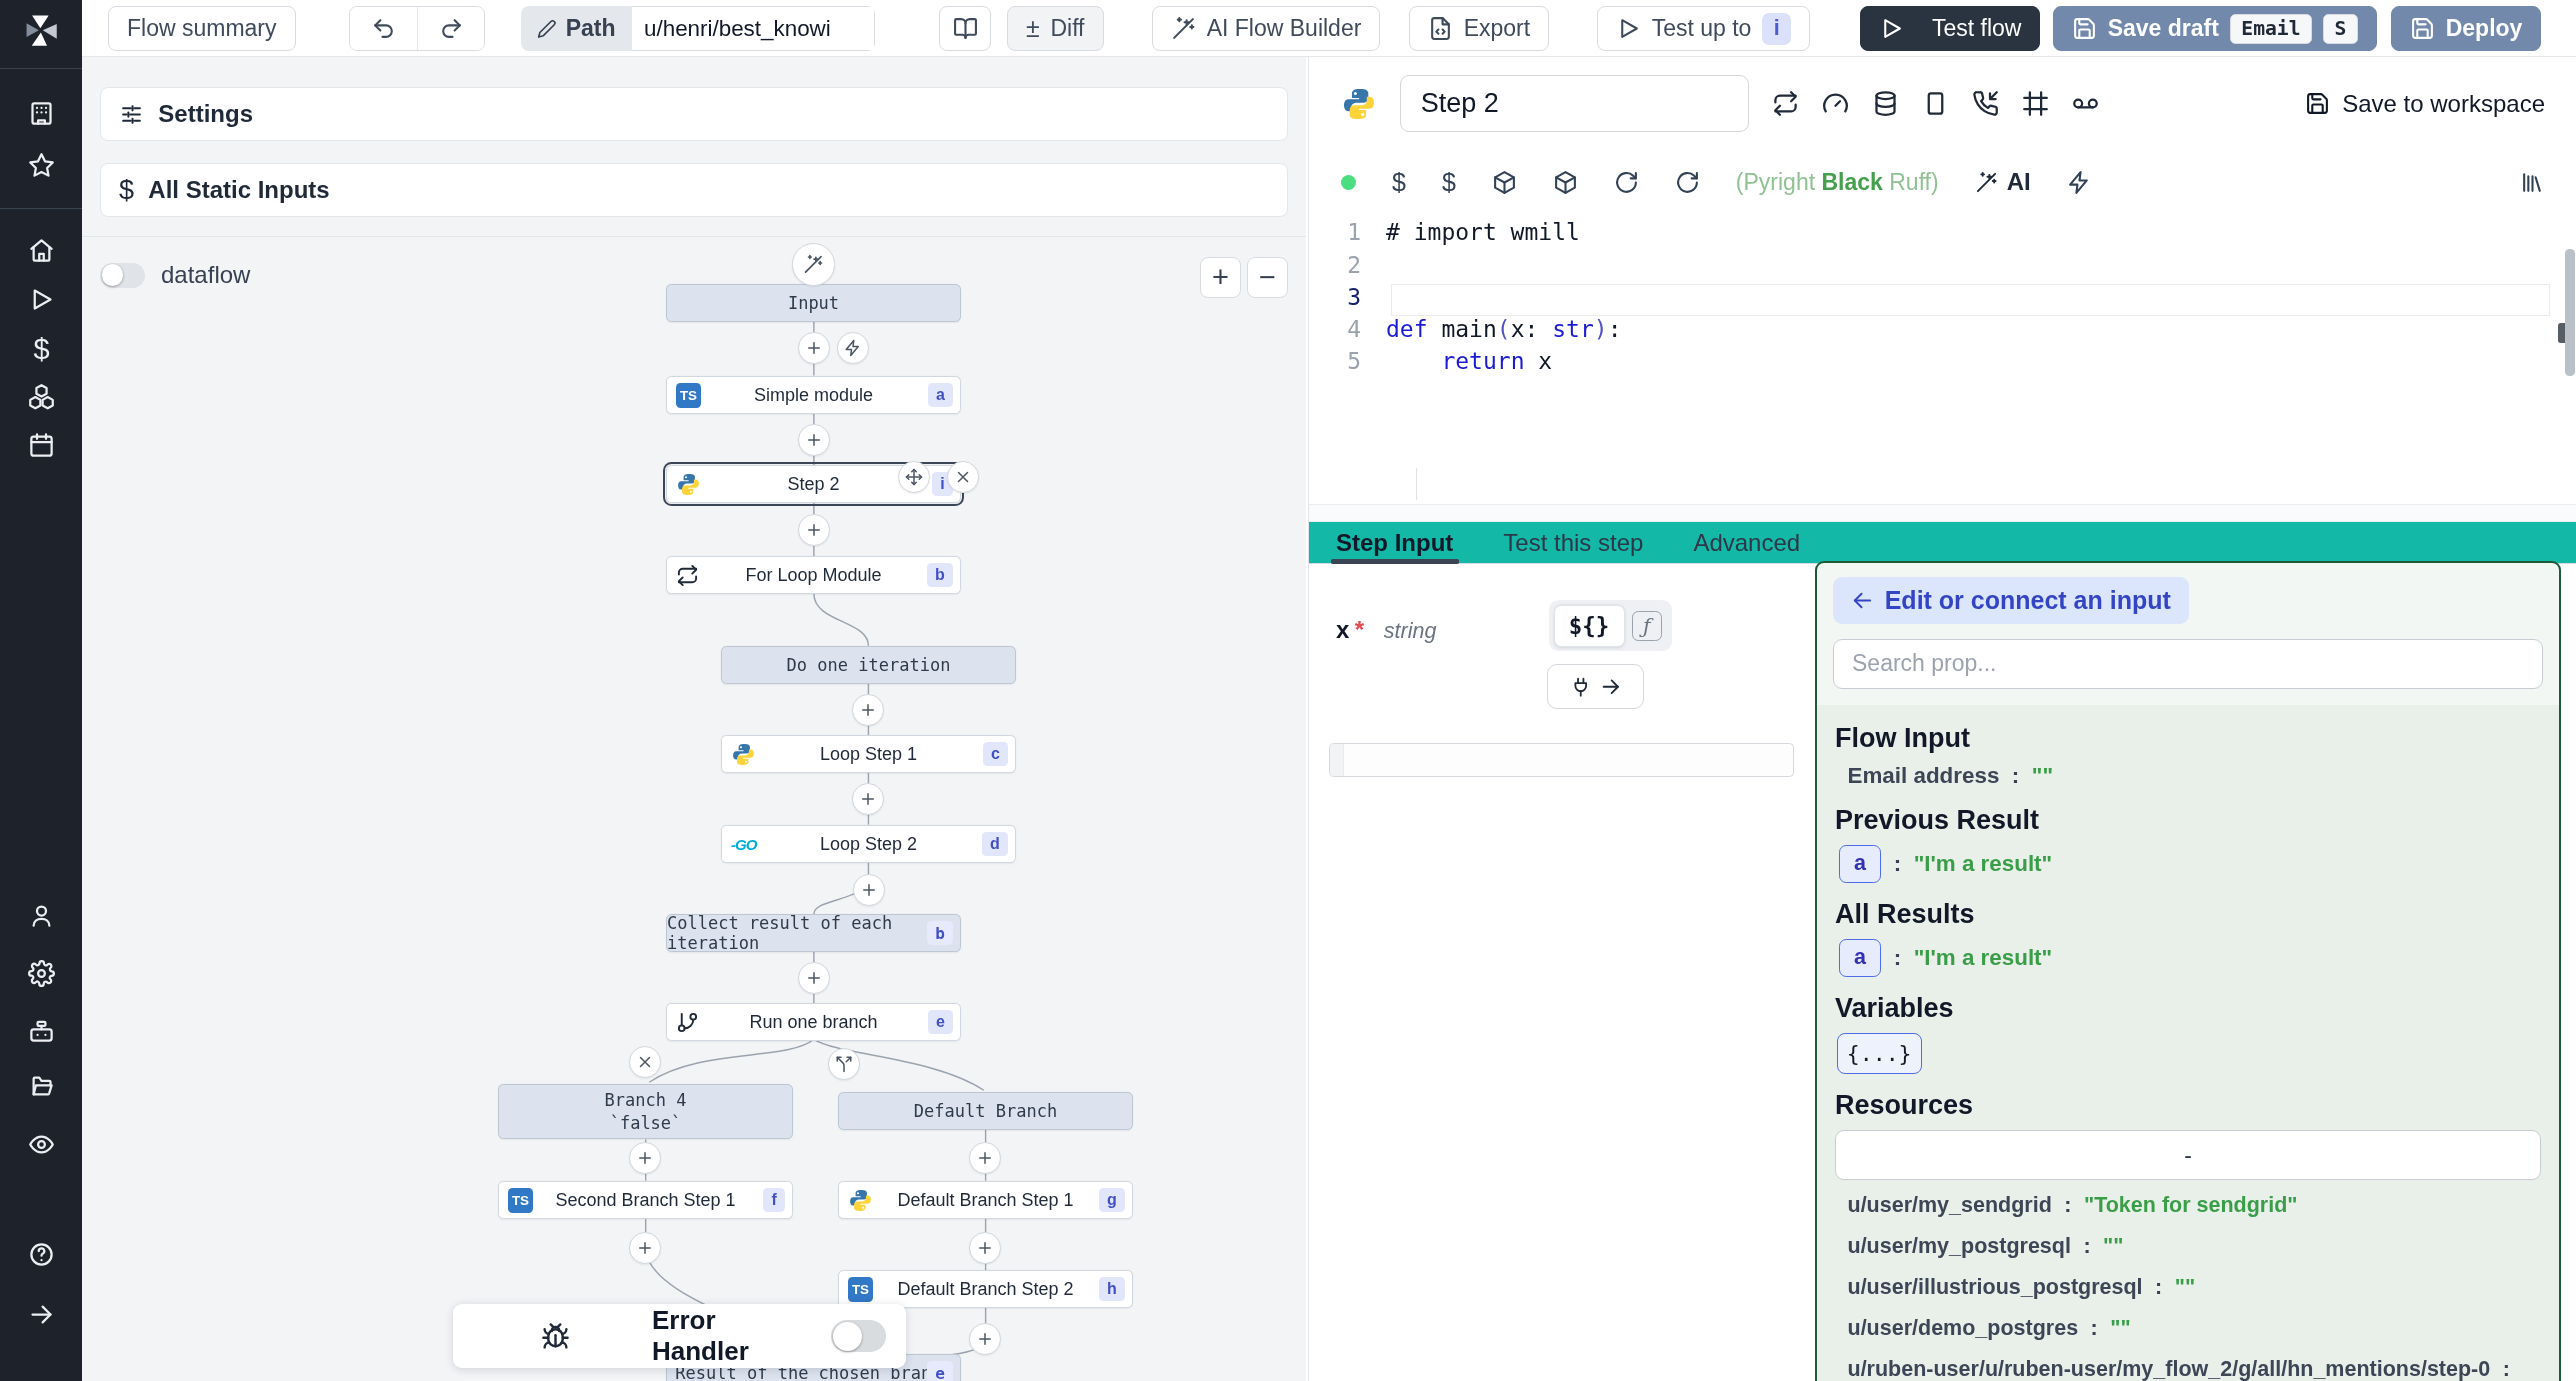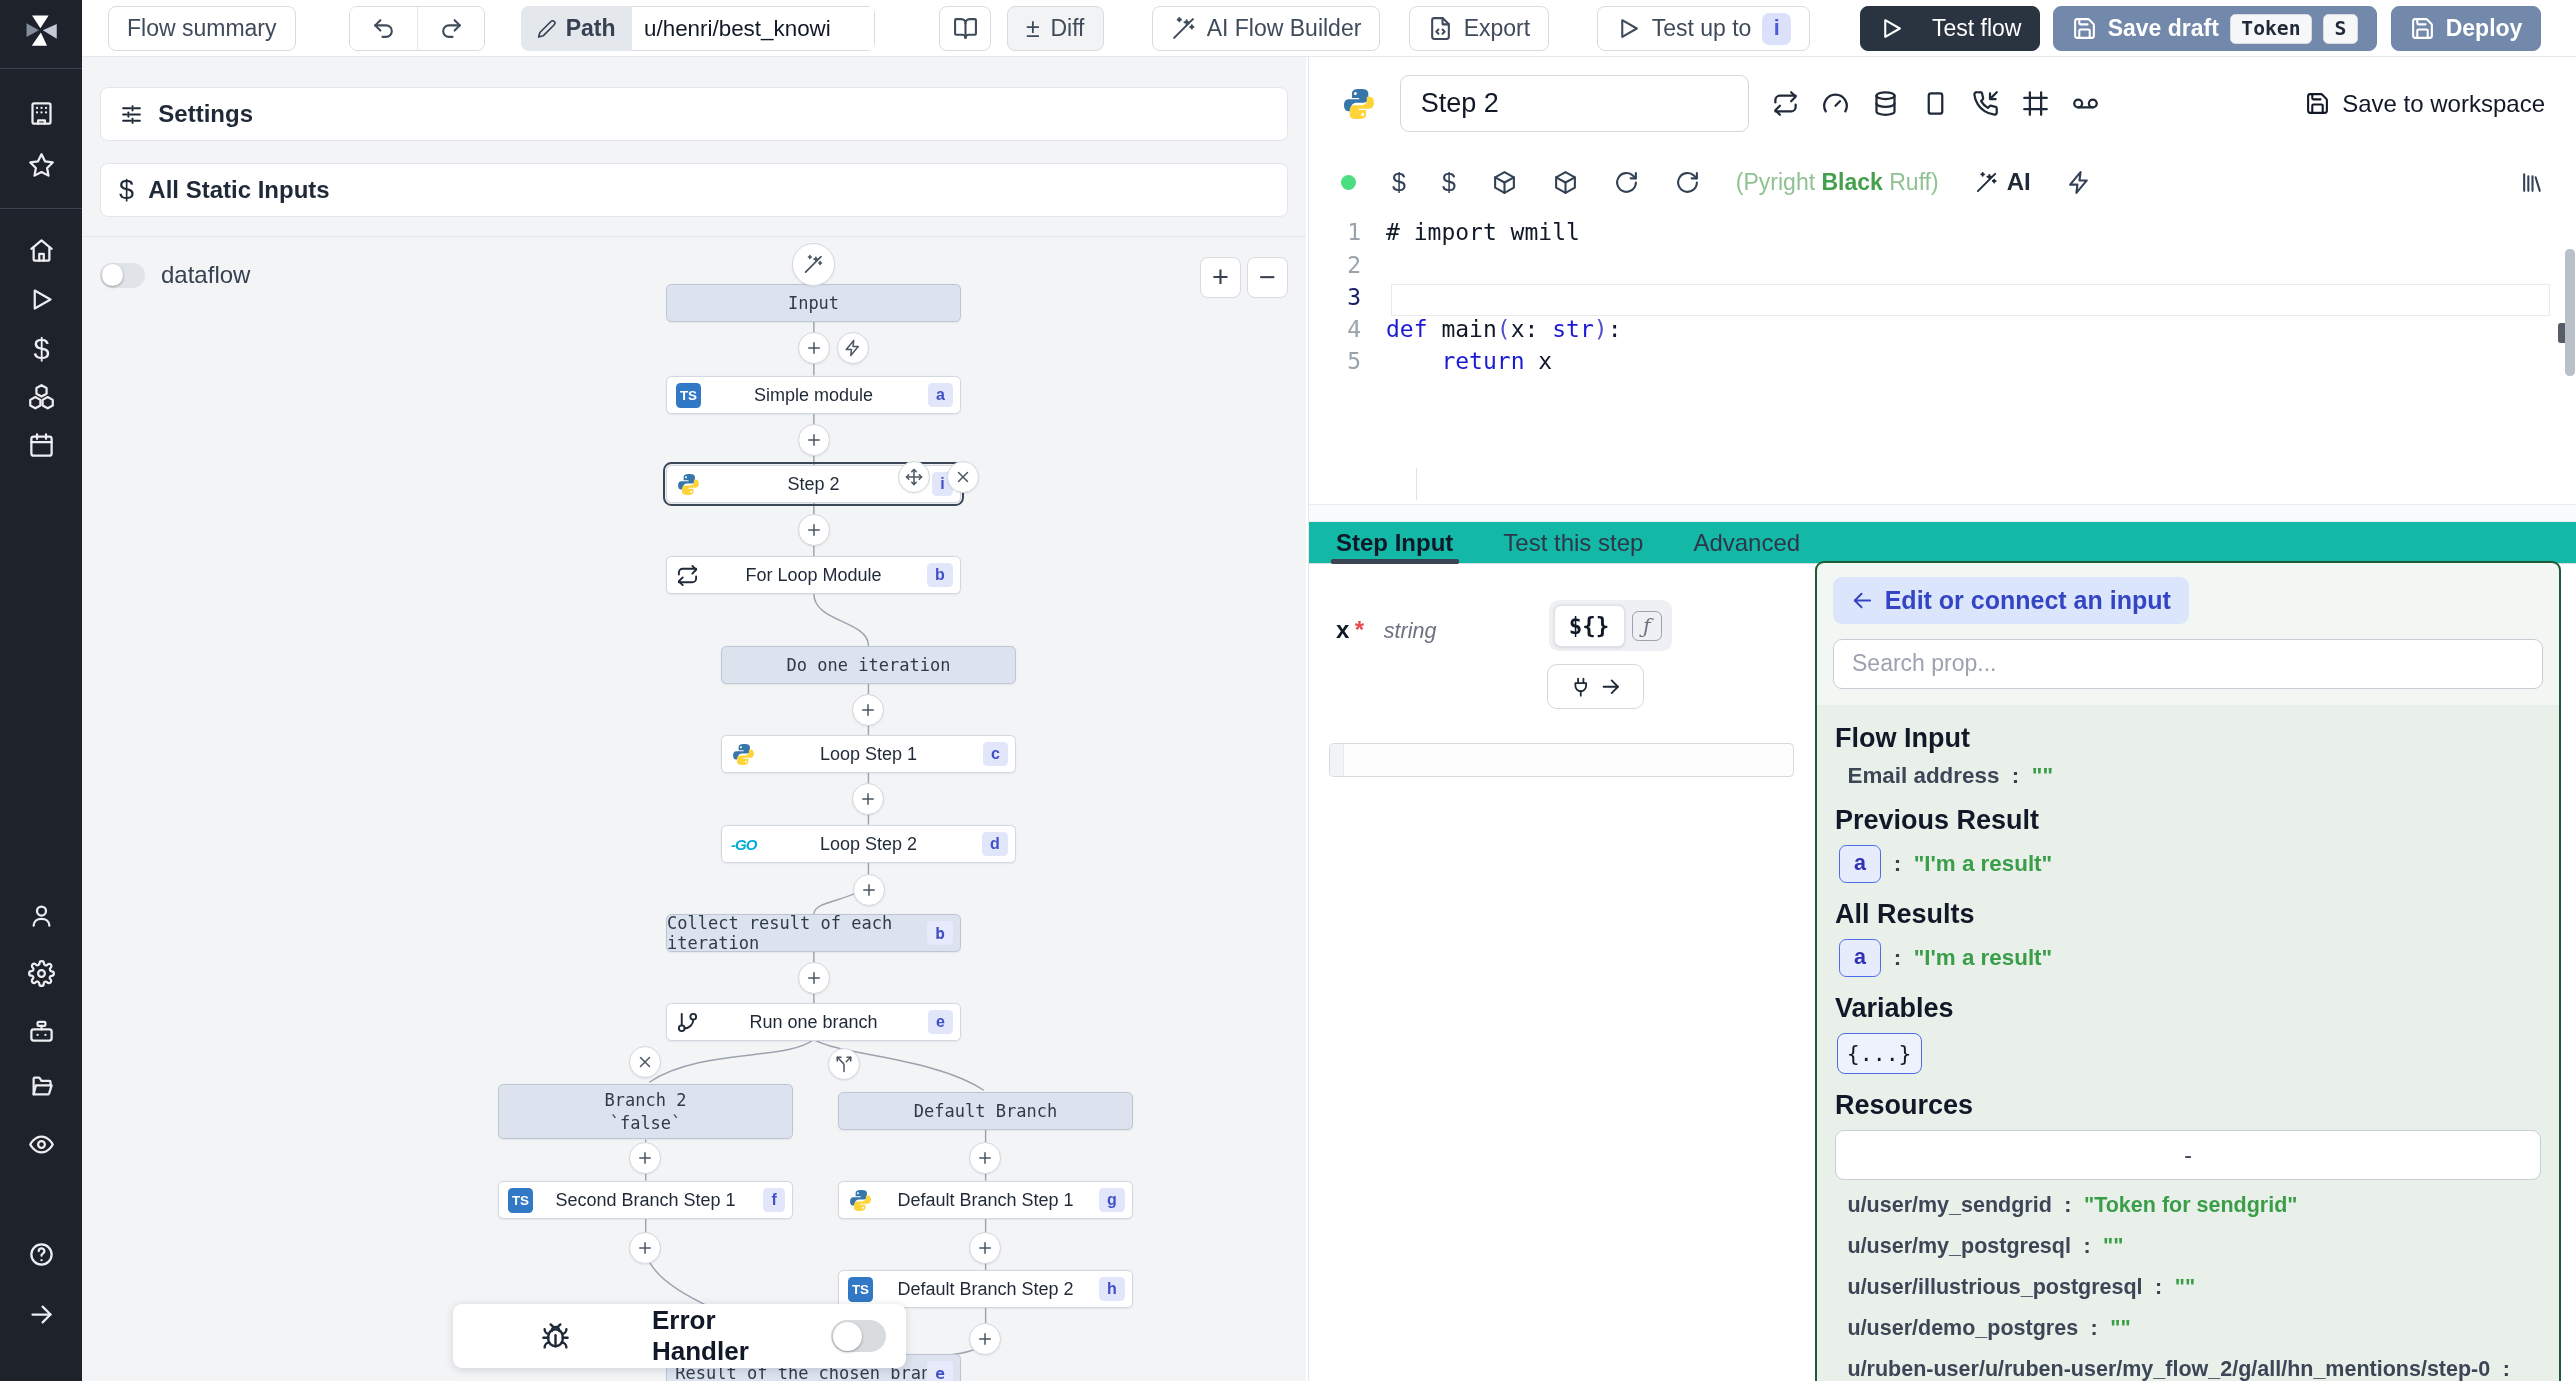--- a/index.html
+++ b/index.html
@@ -377,21 +377,21 @@
     </button>
     <button class="tb-btn tb-slate" style="left:1971px">
       <span class="ic">
           <svg viewBox="0 0 24 24">
             <path d="M15.2 3H5a2 2 0 0 0-2 2v14a2 2 0 0 0 2 2h14a2 2 0 0 0 2-2V8.8a2 2 0 0 0-.6-1.4l-3.8-3.8a2 2 0 0 0-1.4-.6Z"></path>
             <path d="M17 21v-7a1 1 0 0 0-1-1H8a1 1 0 0 0-1 1v7"></path>
             <path d="M7 3v4a1 1 0 0 0 1 1h7"></path>
           </svg>
         </span>
       <span>Save draft</span>
-      <span class="kbd">Token</span>
+      <span class="kbd">Email</span>
       <span class="kbd">S</span>
     </button>
     <button class="tb-btn tb-slate" style="left:2309px">
       <span class="ic">
           <svg viewBox="0 0 24 24">
             <path d="M15.2 3H5a2 2 0 0 0-2 2v14a2 2 0 0 0 2 2h14a2 2 0 0 0 2-2V8.8a2 2 0 0 0-.6-1.4l-3.8-3.8a2 2 0 0 0-1.4-.6Z"></path>
             <path d="M17 21v-7a1 1 0 0 0-1-1H8a1 1 0 0 0-1 1v7"></path>
             <path d="M7 3v4a1 1 0 0 0 1 1h7"></path>
           </svg>
         </span>
@@ -636,21 +636,21 @@
             <svg viewBox="0 0 24 24">
               <path d="M16 3h5v5"></path>
               <path d="M8 3H3v5"></path>
               <path d="M12 22v-8.3a4 4 0 0 0-1.2-2.9L3 3"></path>
               <path d="m15 9 6-6"></path>
             </svg>
           </span>
         </div>
 
       <div class="gnode virtual branch2" style="left:416px;top:848px;width:295px;height:55px">
-        <span>Branch 2</span>
+        <span>Branch 4</span>
         <span>`false`</span>
       </div>
       <div class="gnode virtual" style="left:756px;top:856px;width:295px">
         <span>Default Branch</span>
       </div>
 
       <div class="pcircle" style="left:547px;top:906px">
           <span class="ic">
             <svg viewBox="0 0 24 24">
               <path d="M12 5v14M5 12h14"></path>

